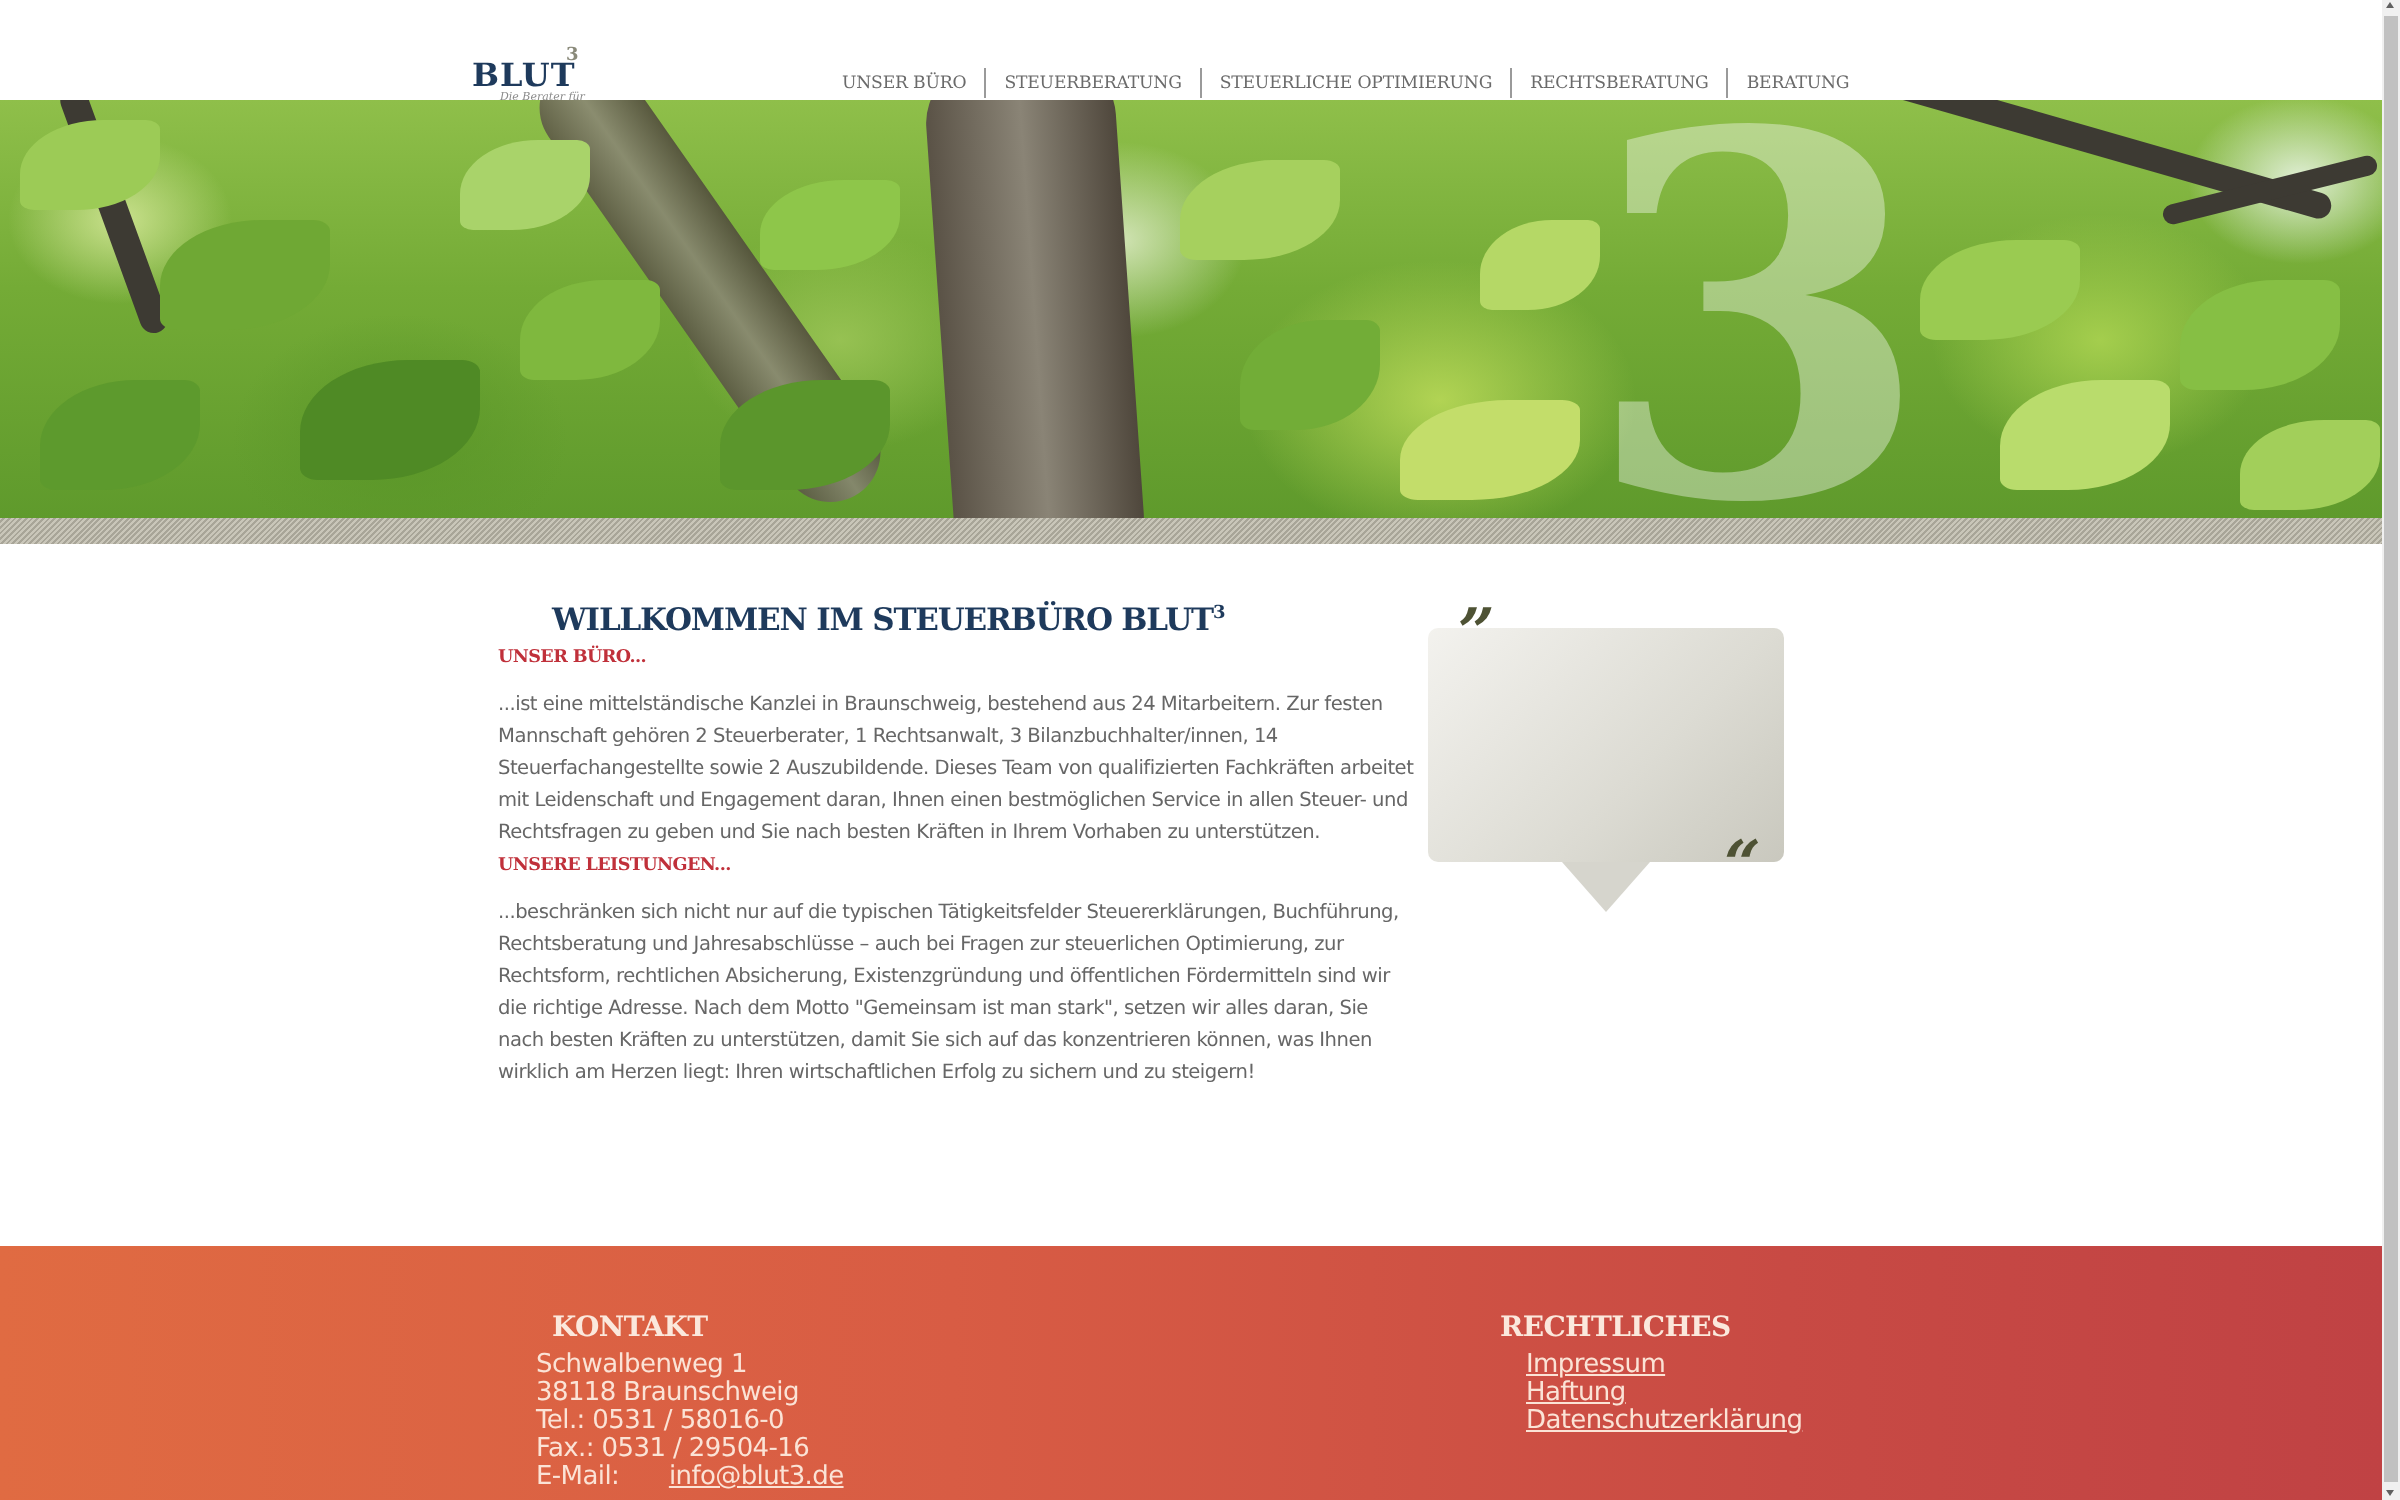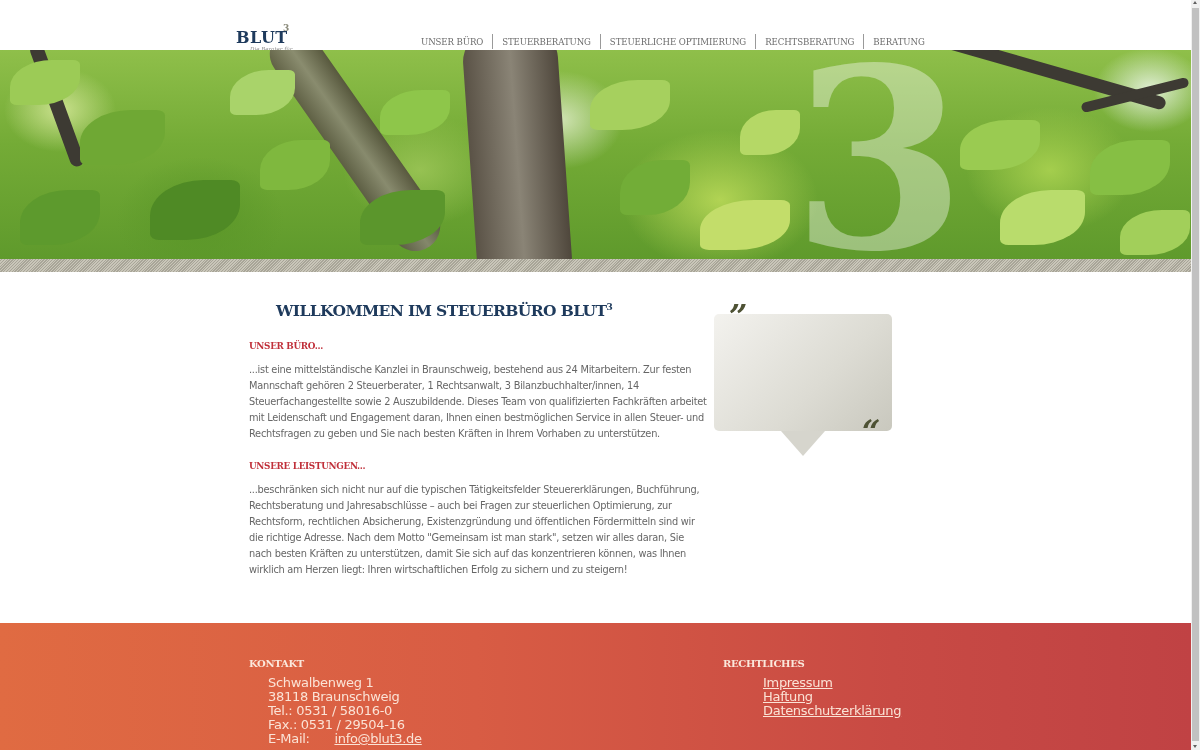--- a/index.html
+++ b/index.html
@@ -36,38 +36,38 @@
     .leaf { position: absolute; border-radius: 60% 10% 60% 10%; }
     .big-three { position: absolute; left: 792px; top: -6px; font-family: "DejaVu Serif", serif; font-weight: bold; font-size: 250px; line-height: 230px; color: rgba(255,255,255,0.38); }
 
     .hatch { position: absolute; left: 0; top: 259px; width: 1191px; height: 13px;
       background: repeating-linear-gradient(135deg, #c9c6b9 0px, #c9c6b9 1px, #a8a598 1px, #a8a598 2px); }
 
     
     .main { position: absolute; left: 249px; top: 296px; width: 460px; }
     .page-title { font-family: "DejaVu Serif", serif; font-weight: bold; font-size: 15.5px; color: #1e3a5c; letter-spacing: -0.6px; line-height: 22px; margin-left: 27px; }
     .page-title sup { font-size: 9px; vertical-align: 6px; }
-    .section-heading { font-family: "DejaVu Serif", serif; font-weight: bold; font-size: 8.8px; color: #c0303a; margin-top: 18px; line-height: 13px; letter-spacing: -0.3px; }
+    .section-heading { font-family: "DejaVu Serif", serif; font-weight: bold; font-size: 8.8px; color: #c0303a; margin-top: 2px; line-height: 13px; letter-spacing: -0.3px; }
     .paragraph { font-family: "DejaVu Sans", sans-serif; font-size: 9.8px; color: #666; line-height: 16px; margin-top: 9px; letter-spacing: -0.25px; }
 
     
     .quote-box { position: absolute; left: 714px; top: 314px; width: 178px; height: 117px; border-radius: 5px;
       background: linear-gradient(135deg, #f3f2ee 0%, #dcdbd3 60%, #c9c8be 100%); }
     .quote-arrow { position: absolute; left: 781px; top: 431px; width: 0; height: 0;
       border-left: 22px solid transparent; border-right: 22px solid transparent; border-top: 25px solid #d6d5cd; }
     .quote-mark-open { position: absolute; left: 729px; top: 296px; font-family: "DejaVu Serif", serif; font-weight: bold; font-style: italic; font-size: 32px; color: #4e5234; line-height: 40px; }
     .quote-mark-close { position: absolute; left: 862px; top: 412px; font-family: "DejaVu Serif", serif; font-weight: bold; font-style: italic; font-size: 32px; color: #4e5234; line-height: 40px; }
     .quote-text { position: absolute; left: 727px; top: 328px; width: 160px; font-family: "DejaVu Serif", serif; font-style: italic; font-size: 10.2px; line-height: 16px; color: #4a4a4a; letter-spacing: -0.35px; }
     .quote-author { position: absolute; left: 727px; top: 382px; width: 160px; font-family: "DejaVu Sans", sans-serif; font-size: 8.4px; line-height: 14px; color: #5a5a5a; letter-spacing: -0.3px; }
 
     
     .footer { position: absolute; left: 0; top: 623px; width: 1191px; height: 127px;
       background: linear-gradient(90deg, #e06b42 0%, #d85c44 40%, #c84a44 75%, #c04244 100%); }
     .footer-col { position: absolute; top: 34px; }
-    .footer-heading { font-family: "DejaVu Serif", serif; font-weight: bold; font-size: 10px; color: #fbe8dc; line-height: 14px; letter-spacing: -0.3px; }
+    .footer-heading { font-family: "DejaVu Serif", serif; font-weight: bold; font-size: 14px; color: #fbe8dc; line-height: 14px; letter-spacing: -0.3px; margin-left: 27px; }
     .footer-lines { margin-top: 5px; }
     .footer-line { font-family: "DejaVu Sans", sans-serif; font-size: 13px; color: #fbe3d6; line-height: 14px; letter-spacing: -0.3px; white-space: nowrap; height: 14px; margin-left: 19px; }
     .footer-link { color: #fbe3d6; text-decoration: underline; cursor: pointer; padding-left: 21px; }
 
     
     .scrollbar { position: absolute; left: 1191px; top: 0; width: 9px; height: 750px; background: #f0f0f0; }
     .scroll-thumb { position: absolute; left: 1px; top: 8px; width: 7px; height: 733px; background: #c1c1c1; }
     .scroll-arrow-up { position: absolute; left: 2px; top: 1px; width: 0; height: 0; border-left: 2.5px solid transparent; border-right: 2.5px solid transparent; border-bottom: 3px solid #606060; }
     .scroll-arrow-down { position: absolute; left: 2px; top: 745px; width: 0; height: 0; border-left: 2.5px solid transparent; border-right: 2.5px solid transparent; border-top: 3px solid #606060; }
   </style>

